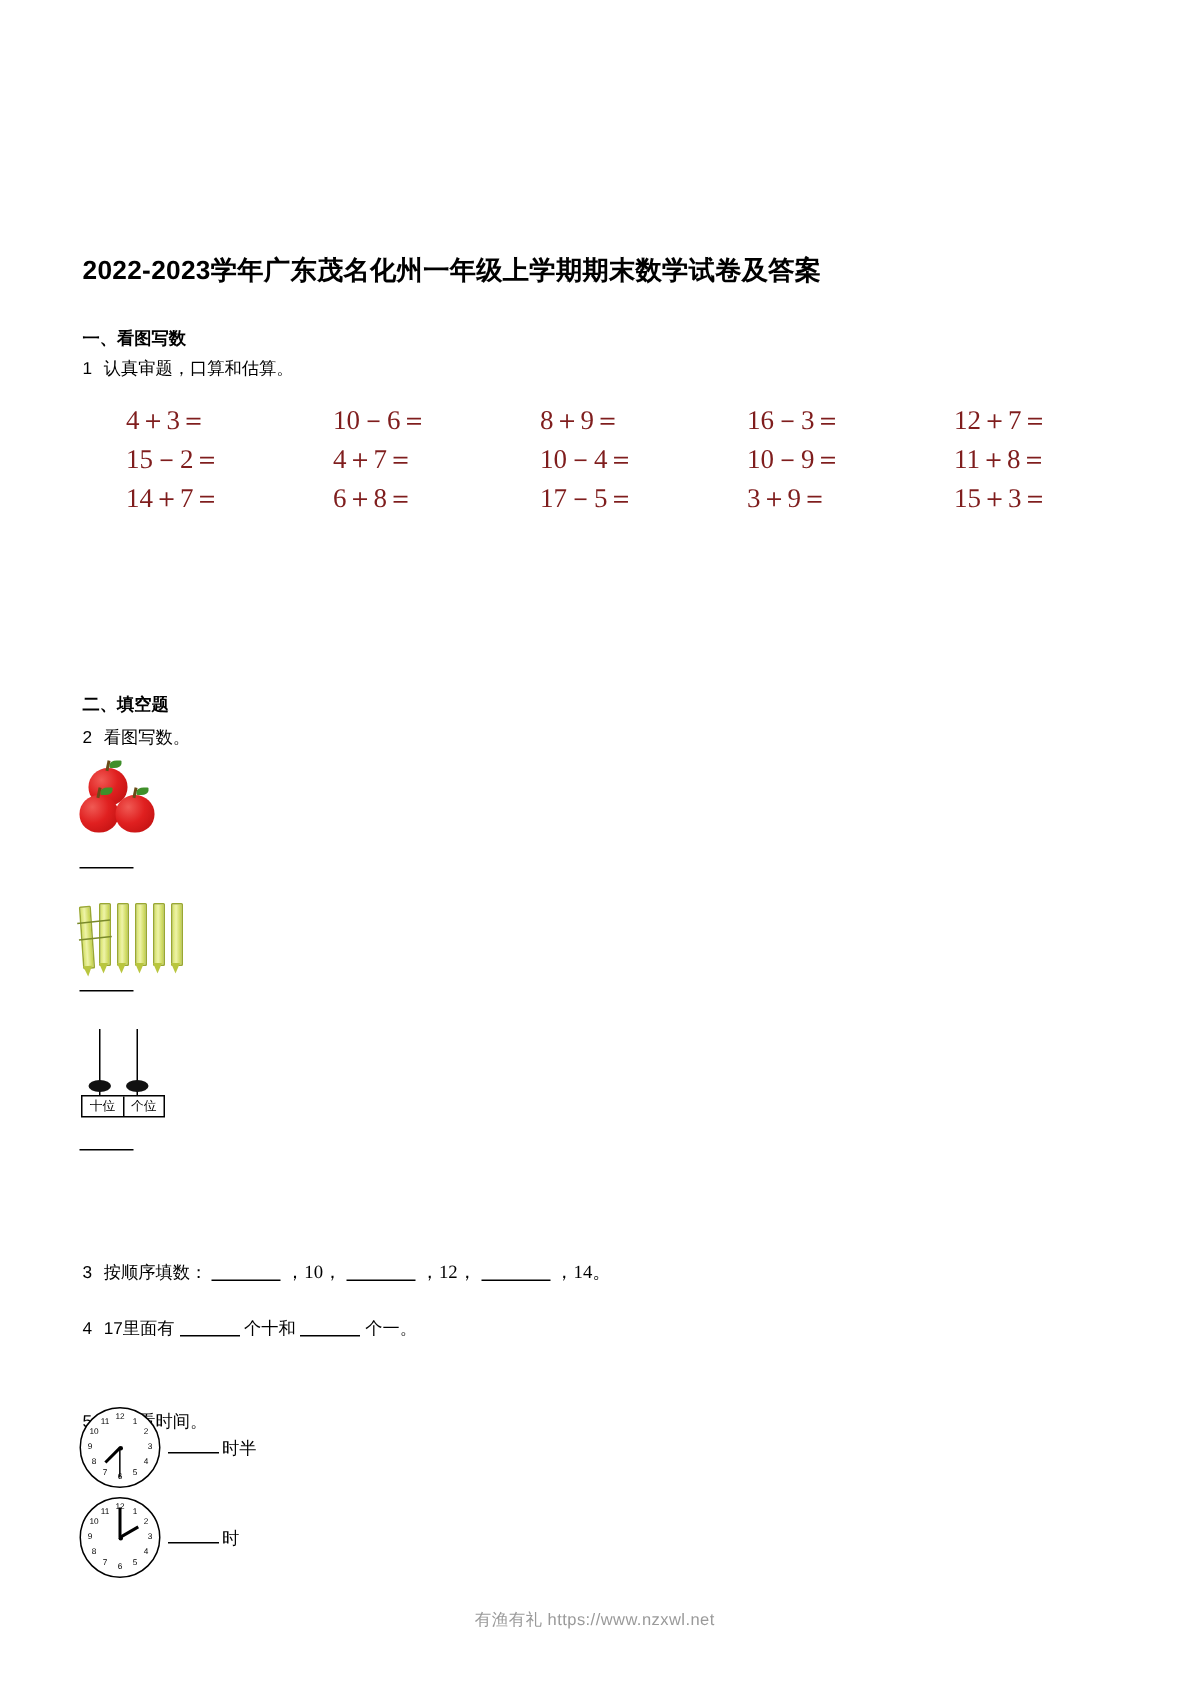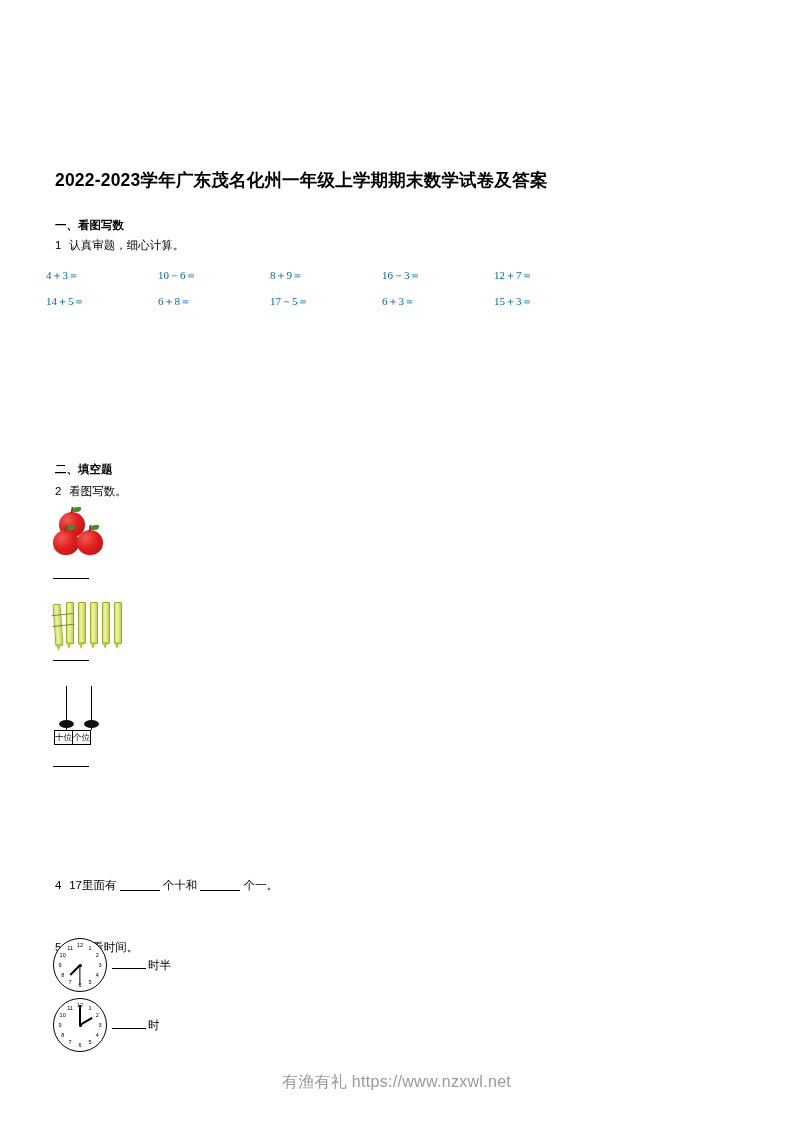--- a/index.html
+++ b/index.html
@@ -60,23 +60,24 @@
     width: 690px;
   }
   .calc-row {
     display: flex;
     height: 26px;
     align-items: flex-start;
   }
   .calc-cell {
     width: 112px;
     font-family: "Liberation Serif", serif;
-    font-size: 11px;
-    color: #0369a1;
+    font-size: 18px;
+    color: #7f1d1d;
     white-space: nowrap;
+    margin-left: 38px;
   }
   .calc-row.row4 { margin-top: 4px; }
   .calc-row.row4 .calc-cell { width: 136px; }
   .calc-row.row4 .calc-cell.c0 { padding-left: 0px; }
   .calc-row.row4 .calc-cell.c1 { padding-left: 18px; }
   .calc-row.row4 .calc-cell.c2 { padding-left: 36px; }
   .calc-row.row4 .calc-cell.c3 { padding-left: 54px; }
 
   
   .sec2-head { position: absolute; left: 55px; top: 462px; }
@@ -155,21 +156,21 @@
   .abacus .bead {
     position: absolute;
     width: 15px; height: 8px;
     background: #111;
     border-radius: 50%;
   }
   .abacus .bead.b1 { left: 13px; top: 34px; }
   .abacus .bead.b2 { left: 38px; top: 34px; }
   .abacus .bar {
     position: absolute; left: 8px; top: 44px;
-    width: 37px; height: 15px;
+    width: 56px; height: 15px;
     border: 1px solid #000;
     box-sizing: border-box;
     display: flex;
   }
   .abacus .bar .cell {
     flex: 1;
     font-family: "Liberation Sans", sans-serif;
     font-size: 8.5px;
     line-height: 13px;
     text-align: center;
@@ -220,52 +221,59 @@
   .ansline2 { position: absolute; left: 112px; top: 1028px; width: 34px; border-bottom: 1px solid #000; }
   .anstext1 { position: absolute; left: 148px; top: 958px; font-family: "Liberation Sans", sans-serif; font-size: 11.5px; }
   .anstext2 { position: absolute; left: 148px; top: 1018px; font-family: "Liberation Sans", sans-serif; font-size: 11.5px; }
 
   .footer {
     position: absolute;
     left: 0; right: 0;
     top: 1072px;
     text-align: center;
     font-family: "Liberation Sans", sans-serif;
-    font-size: 16px;
+    font-size: 11px;
     color: #9a9a9a;
     letter-spacing: 0.3px;
   }
 </style>
 </head>
 <body>
 
 <div class="page">
 
   <div class="doc-title">2022-2023学年广东茂名化州一年级上学期期末数学试卷及答案</div>
 
   <div class="section-head sec1-head">一、看图写数</div>
 
   <div class="q-line q1">
     <span class="q-num">1</span>
-    <span>认真审题，细心计算。</span>
+    <span>认真审题，口算和估算。</span>
   </div>
 
   <div class="calc-grid">
     <div class="calc-row">
       <div class="calc-cell">4＋3＝</div>
       <div class="calc-cell">10－6＝</div>
       <div class="calc-cell">8＋9＝</div>
       <div class="calc-cell">16－3＝</div>
       <div class="calc-cell">12＋7＝</div>
     </div>
     <div class="calc-row">
-      <div class="calc-cell">14＋5＝</div>
+      <div class="calc-cell">15－2＝</div>
+      <div class="calc-cell">4＋7＝</div>
+      <div class="calc-cell">10－4＝</div>
+      <div class="calc-cell">10－9＝</div>
+      <div class="calc-cell">11＋8＝</div>
+    </div>
+    <div class="calc-row">
+      <div class="calc-cell">14＋7＝</div>
       <div class="calc-cell">6＋8＝</div>
       <div class="calc-cell">17－5＝</div>
-      <div class="calc-cell">6＋3＝</div>
+      <div class="calc-cell">3＋9＝</div>
       <div class="calc-cell">15＋3＝</div>
     </div>
   </div>
 
   <div class="section-head sec2-head">二、填空题</div>
 
   <div class="q-line q2">
     <span class="q-num">2</span>
     <span>看图写数。</span>
   </div>
@@ -314,20 +322,30 @@
     <div class="rod r2"></div>
     <div class="bead b1"></div>
     <div class="bead b2"></div>
     <div class="bar">
       <div class="cell left">十位</div>
       <div class="cell">个位</div>
     </div>
   </div>
   <div class="blank-line bl-abacus"></div>
 
+  <div class="q3">
+    <span class="lbl q-num">3</span>
+    <span class="lbl">按顺序填数：</span>
+    <span class="ul"></span>
+    <span>，10，</span>
+    <span class="ul"></span>
+    <span>，12，</span>
+    <span class="ul"></span>
+    <span>，14。</span>
+  </div>
 
   <div class="q4">
     <span class="lbl q-num">4</span>
     <span class="lbl">17里面有</span>
     <span class="ul short"></span>
     <span class="lbl">个十和</span>
     <span class="ul short"></span>
     <span class="lbl">个一。</span>
   </div>
 

